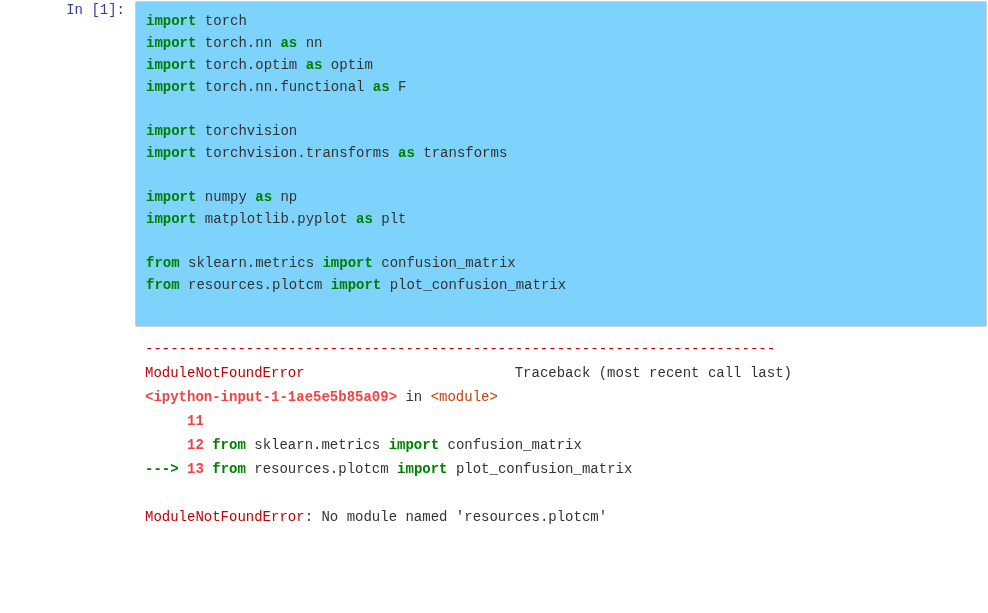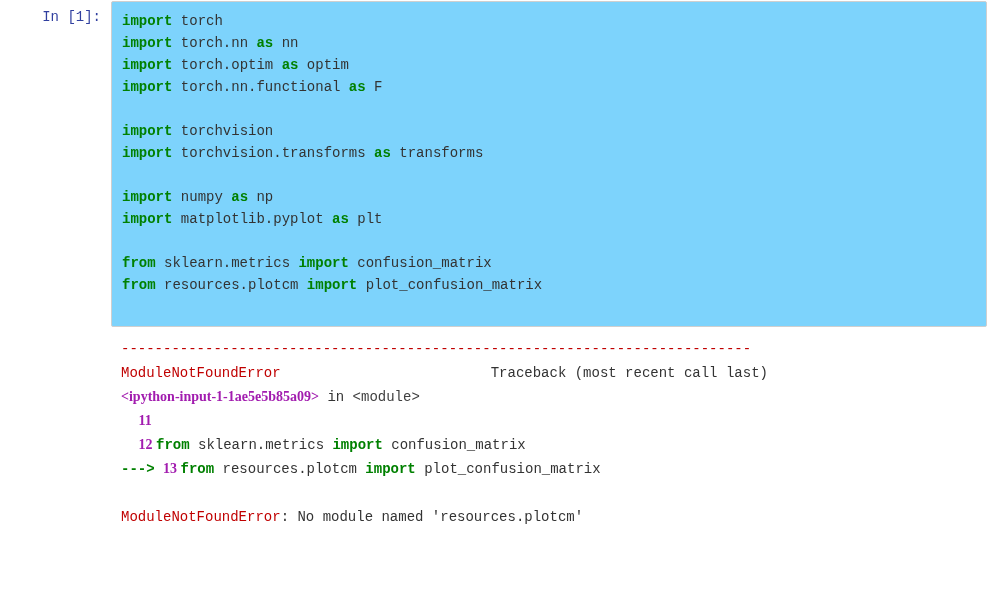--- a/index.html
+++ b/index.html
@@ -9,24 +9,25 @@
       font-size: 14px;
     }
     .cell {
       display: flex;
       border: 1px solid transparent;
     }
     .prompt-col {
       width: 110px;
       flex-shrink: 0;
       text-align: right;
-      padding: 8px 10px 8px 0;
+      padding: 1px 10px 8px 0;
       font-family: "Courier New", monospace;
       font-size: 14px;
       color: #888;
+      margin-left: 24px;
     }
     .prompt-in { color: #303F9F; }
     .input-area {
       flex: 1;
       background: #7dd3fc;
       border: 1px solid #cfcfcf;
       border-radius: 2px;
       padding: 8px 10px;
       font-family: "Courier New", monospace;
       font-size: 14px;
@@ -43,22 +44,22 @@
       line-height: 24px;
       white-space: pre;
       overflow-x: auto;
       color: #333;
     }
     
     .k-green { color: #008000; font-weight: bold; }
     .k-plain { color: #333; }
     
     .ansi-red-bold { color: #c00000; font-weight: normal; }
-    .ansi-green-bold { color: #a21caf; font-weight: bold; font-family: Liberation Serif, serif; }
-    .ansi-cyan { color: #404040; }
+    .ansi-green-bold { color: #ef4444; font-weight: bold; }
+    .ansi-cyan { color: #c2410c; }
     .tb-dashes { color: #c00000; }
     .tb-arrow { color: #008000; font-weight: bold; }
   </style>
 </head>
 <body>
 
 <div class="cell">
   <div class="prompt-col"><span class="prompt-in">In  [1]:</span></div>
   <div class="input-area" id="code-area"><div><span class="k-green">import</span><span class="k-plain"> torch</span></div><div><span class="k-green">import</span><span class="k-plain"> torch.nn </span><span class="k-green">as</span><span class="k-plain"> nn</span></div><div><span class="k-green">import</span><span class="k-plain"> torch.optim </span><span class="k-green">as</span><span class="k-plain"> optim</span></div><div><span class="k-green">import</span><span class="k-plain"> torch.nn.functional </span><span class="k-green">as</span><span class="k-plain"> F</span></div><div>&nbsp;</div><div><span class="k-green">import</span><span class="k-plain"> torchvision</span></div><div><span class="k-green">import</span><span class="k-plain"> torchvision.transforms </span><span class="k-green">as</span><span class="k-plain"> transforms</span></div><div>&nbsp;</div><div><span class="k-green">import</span><span class="k-plain"> numpy </span><span class="k-green">as</span><span class="k-plain"> np</span></div><div><span class="k-green">import</span><span class="k-plain"> matplotlib.pyplot </span><span class="k-green">as</span><span class="k-plain"> plt</span></div><div>&nbsp;</div><div><span class="k-green">from</span><span class="k-plain"> sklearn.metrics </span><span class="k-green">import</span><span class="k-plain"> confusion_matrix</span></div><div><span class="k-green">from</span><span class="k-plain"> resources.plotcm </span><span class="k-green">import</span><span class="k-plain"> plot_confusion_matrix</span></div><div>&nbsp;</div></div>
 </div>

